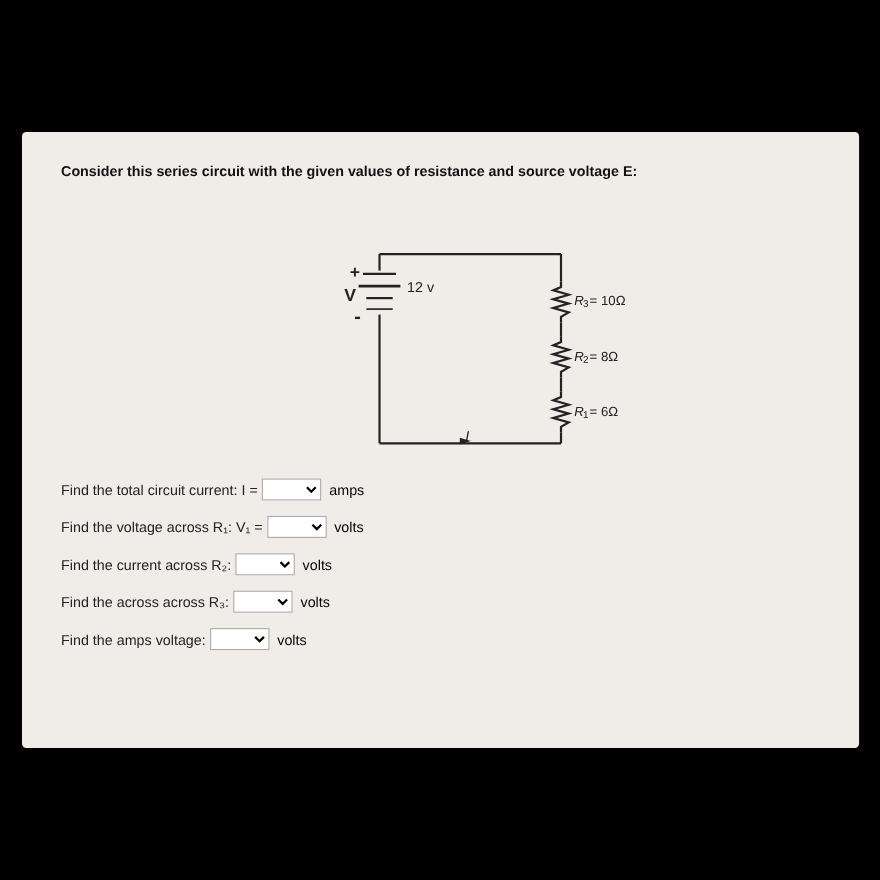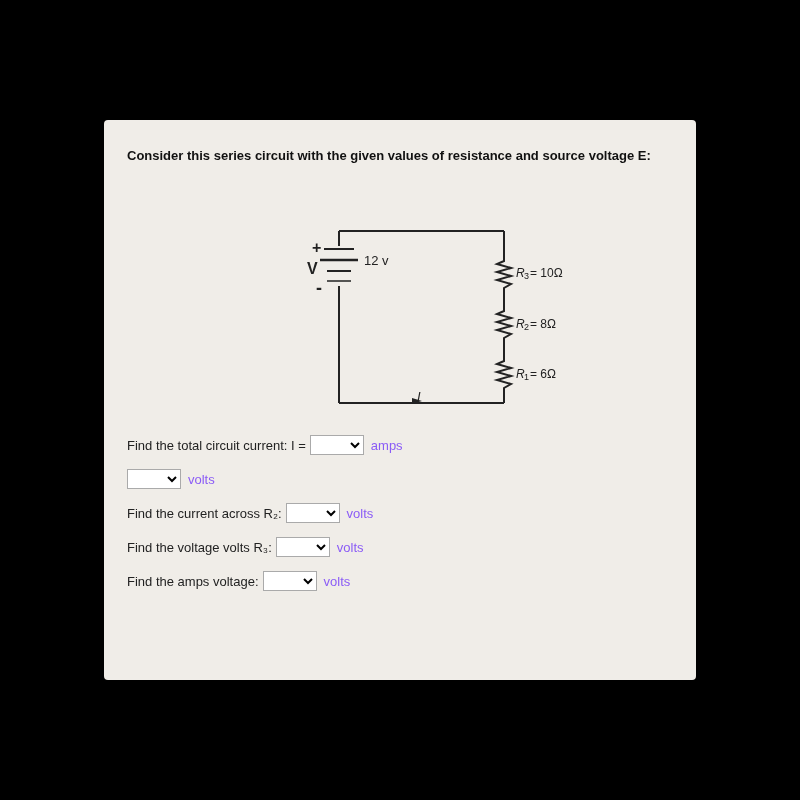--- a/index.html
+++ b/index.html
@@ -7,23 +7,23 @@
       background: #000;
       width: 800px;
       height: 800px;
       display: flex;
       align-items: center;
       justify-content: center;
       font-family: Arial, sans-serif;
     }
     .paper {
       background: #f0ede8;
-      width: 592px;
+      width: 761px;
       min-height: 560px;
-      padding: 28px 36px 36px 23px;
+      padding: 28px 36px 36px 36px;
       border-radius: 4px;
       box-shadow: 2px 2px 8px rgba(0,0,0,0.4);
     }
     .intro {
       font-size: 13px;
       font-weight: bold;
       margin-bottom: 18px;
       color: #111;
     }
     .circuit-area {
@@ -55,21 +55,21 @@
       background: #fff;
       font-size: 12px;
       padding: 1px 2px;
       width: 54px;
       height: 20px;
       cursor: pointer;
     }
     .unit-label {
       margin-left: 3px;
       font-size: 13px;
-      color: #8b5cf6;
+      color: #000000;
     }
     
   </style>
 </head>
 <body>
 
 <div class="paper">
   <div class="intro">Consider this series circuit with the given values of resistance and source voltage E:</div>
 
   <div class="circuit-area">
@@ -139,20 +139,21 @@
         <option value=""></option>
         <option value="0.5">0.5</option>
         <option value="1">1</option>
         <option value="1.5">1.5</option>
         <option value="2">2</option>
       </select>
       <span class="unit-label">amps</span>
     </div>
 
     <div class="q-row">
+      <span class="q-label">Find the voltage across R₁: V₁ =</span>
       <select class="dropdown">
         <option value=""></option>
         <option value="3">3</option>
         <option value="4">4</option>
         <option value="6">6</option>
         <option value="8">8</option>
       </select>
       <span class="unit-label">volts</span>
     </div>
 
@@ -162,21 +163,21 @@
         <option value=""></option>
         <option value="2">2</option>
         <option value="4">4</option>
         <option value="6">6</option>
         <option value="8">8</option>
       </select>
       <span class="unit-label">volts</span>
     </div>
 
     <div class="q-row">
-      <span class="q-label">Find the voltage volts R₃:</span>
+      <span class="q-label">Find the across across R₃:</span>
       <select class="dropdown">
         <option value=""></option>
         <option value="4">4</option>
         <option value="5">5</option>
         <option value="10">10</option>
         <option value="12">12</option>
       </select>
       <span class="unit-label">volts</span>
     </div>
 

